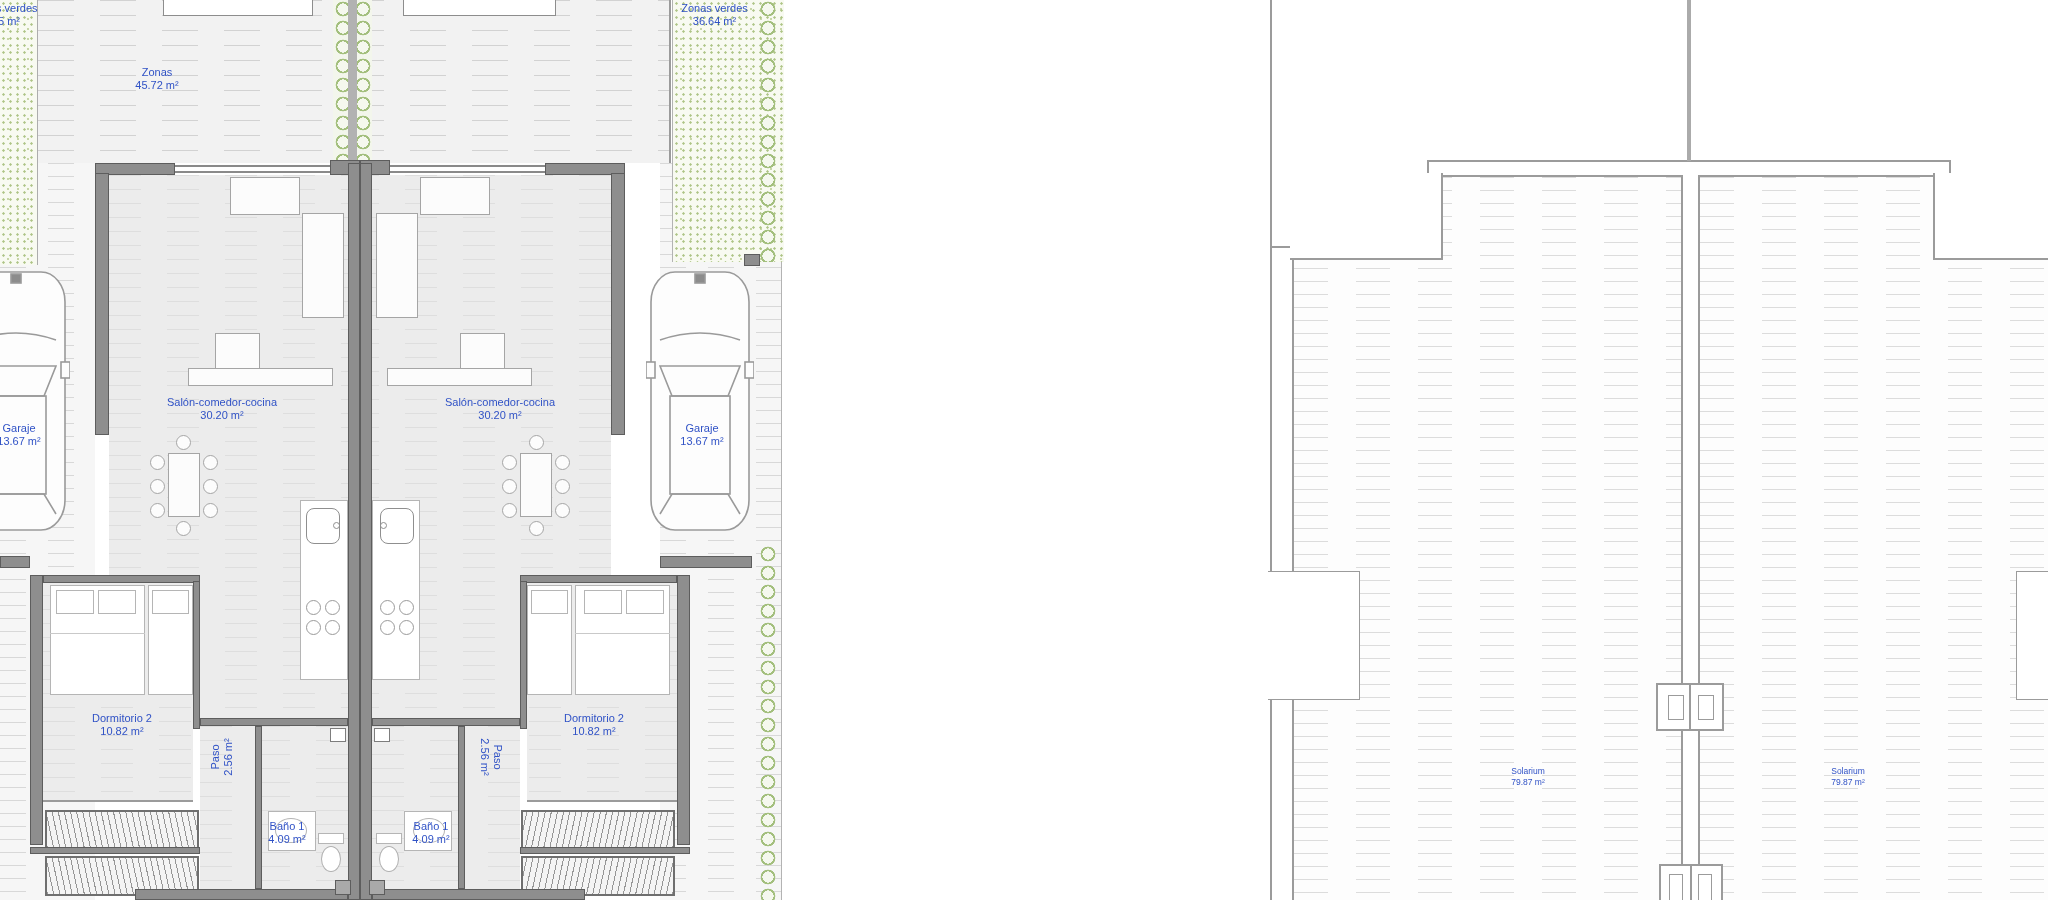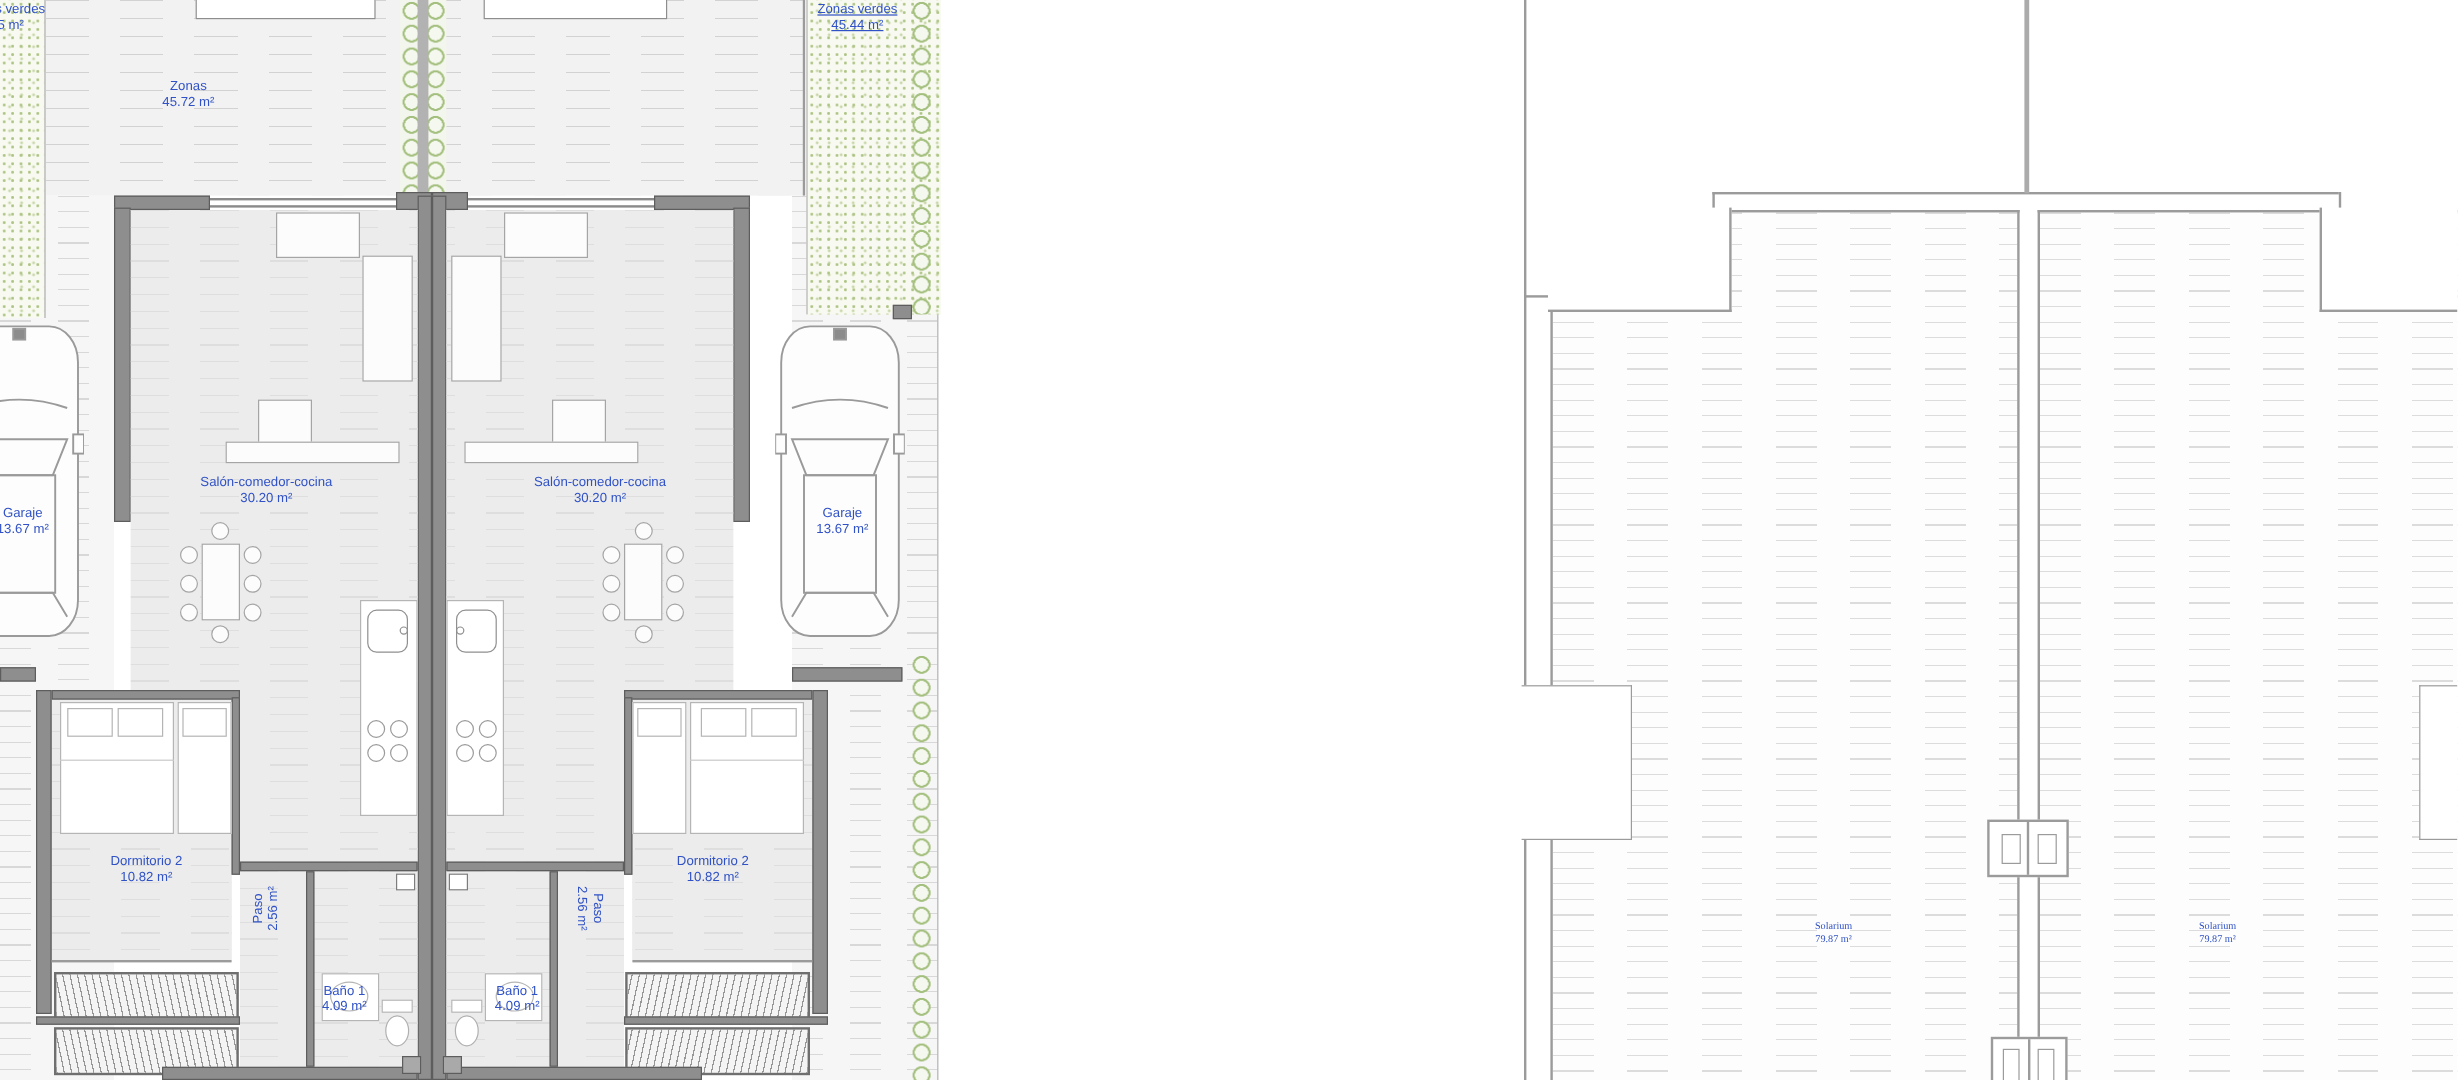--- a/index.html
+++ b/index.html
@@ -244,23 +244,23 @@
     </svg>
 
     <div class="abs lbl" style="left:-4px;top:2px;width:64px;text-align:left;">
       <div>s verdes</div>
       <div style="padding-left:2px;">5 m²</div>
     </div>
     <div class="abs lbl" style="left:105px;top:66px;width:104px;">
       <div>Zonas</div>
       <div>45.72 m²</div>
     </div>
-    <div class="abs lbl" style="left:652px;top:2px;width:125px;text-decoration:underline;">
+    <div class="abs lbl" style="left:652px;top:2px;width:125px;">
       <div>Zonas verdes</div>
-      <div>45.44 m²</div>
+      <div>36.64 m²</div>
     </div>
     <div class="abs lbl" style="left:142px;top:396px;width:160px;">
       <div>Salón-comedor-cocina</div>
       <div>30.20 m²</div>
     </div>
     <div class="abs lbl" style="left:420px;top:396px;width:160px;">
       <div>Salón-comedor-cocina</div>
       <div>30.20 m²</div>
     </div>
     <div class="abs lbl" style="left:-26px;top:422px;width:90px;">
@@ -290,21 +290,21 @@
     <div class="abs lbl" style="left:237px;top:820px;width:100px;">
       <div>Baño 1</div>
       <div>4.09 m²</div>
     </div>
     <div class="abs lbl" style="left:381px;top:820px;width:100px;">
       <div>Baño 1</div>
       <div>4.09 m²</div>
     </div>
   </div>
 
-  <div class="abs" style="left:1260px;top:0;width:788px;height:900px;font-family:Liberation Serif, serif;">
+  <div class="abs" style="left:1260px;top:0;width:788px;height:900px;">
 
     <div class="abs outline" style="left:10px;top:0;width:2px;height:900px;background:#9b9b9b;"></div>
     <div class="abs" style="left:10px;top:246px;width:158px;height:2px;background:#9b9b9b;"></div>
     <div class="abs" style="left:167px;top:160px;width:2px;height:88px;background:#9b9b9b;"></div>
     <div class="abs" style="left:167px;top:160px;width:522px;height:2px;background:#9b9b9b;"></div>
     <div class="abs" style="left:689px;top:160px;width:2px;height:88px;background:#9b9b9b;"></div>
     <div class="abs" style="left:689px;top:246px;width:99px;height:2px;background:#9b9b9b;"></div>
 
     <div class="abs" style="left:427px;top:0;width:4px;height:161px;background:#ababab;"></div>
 

